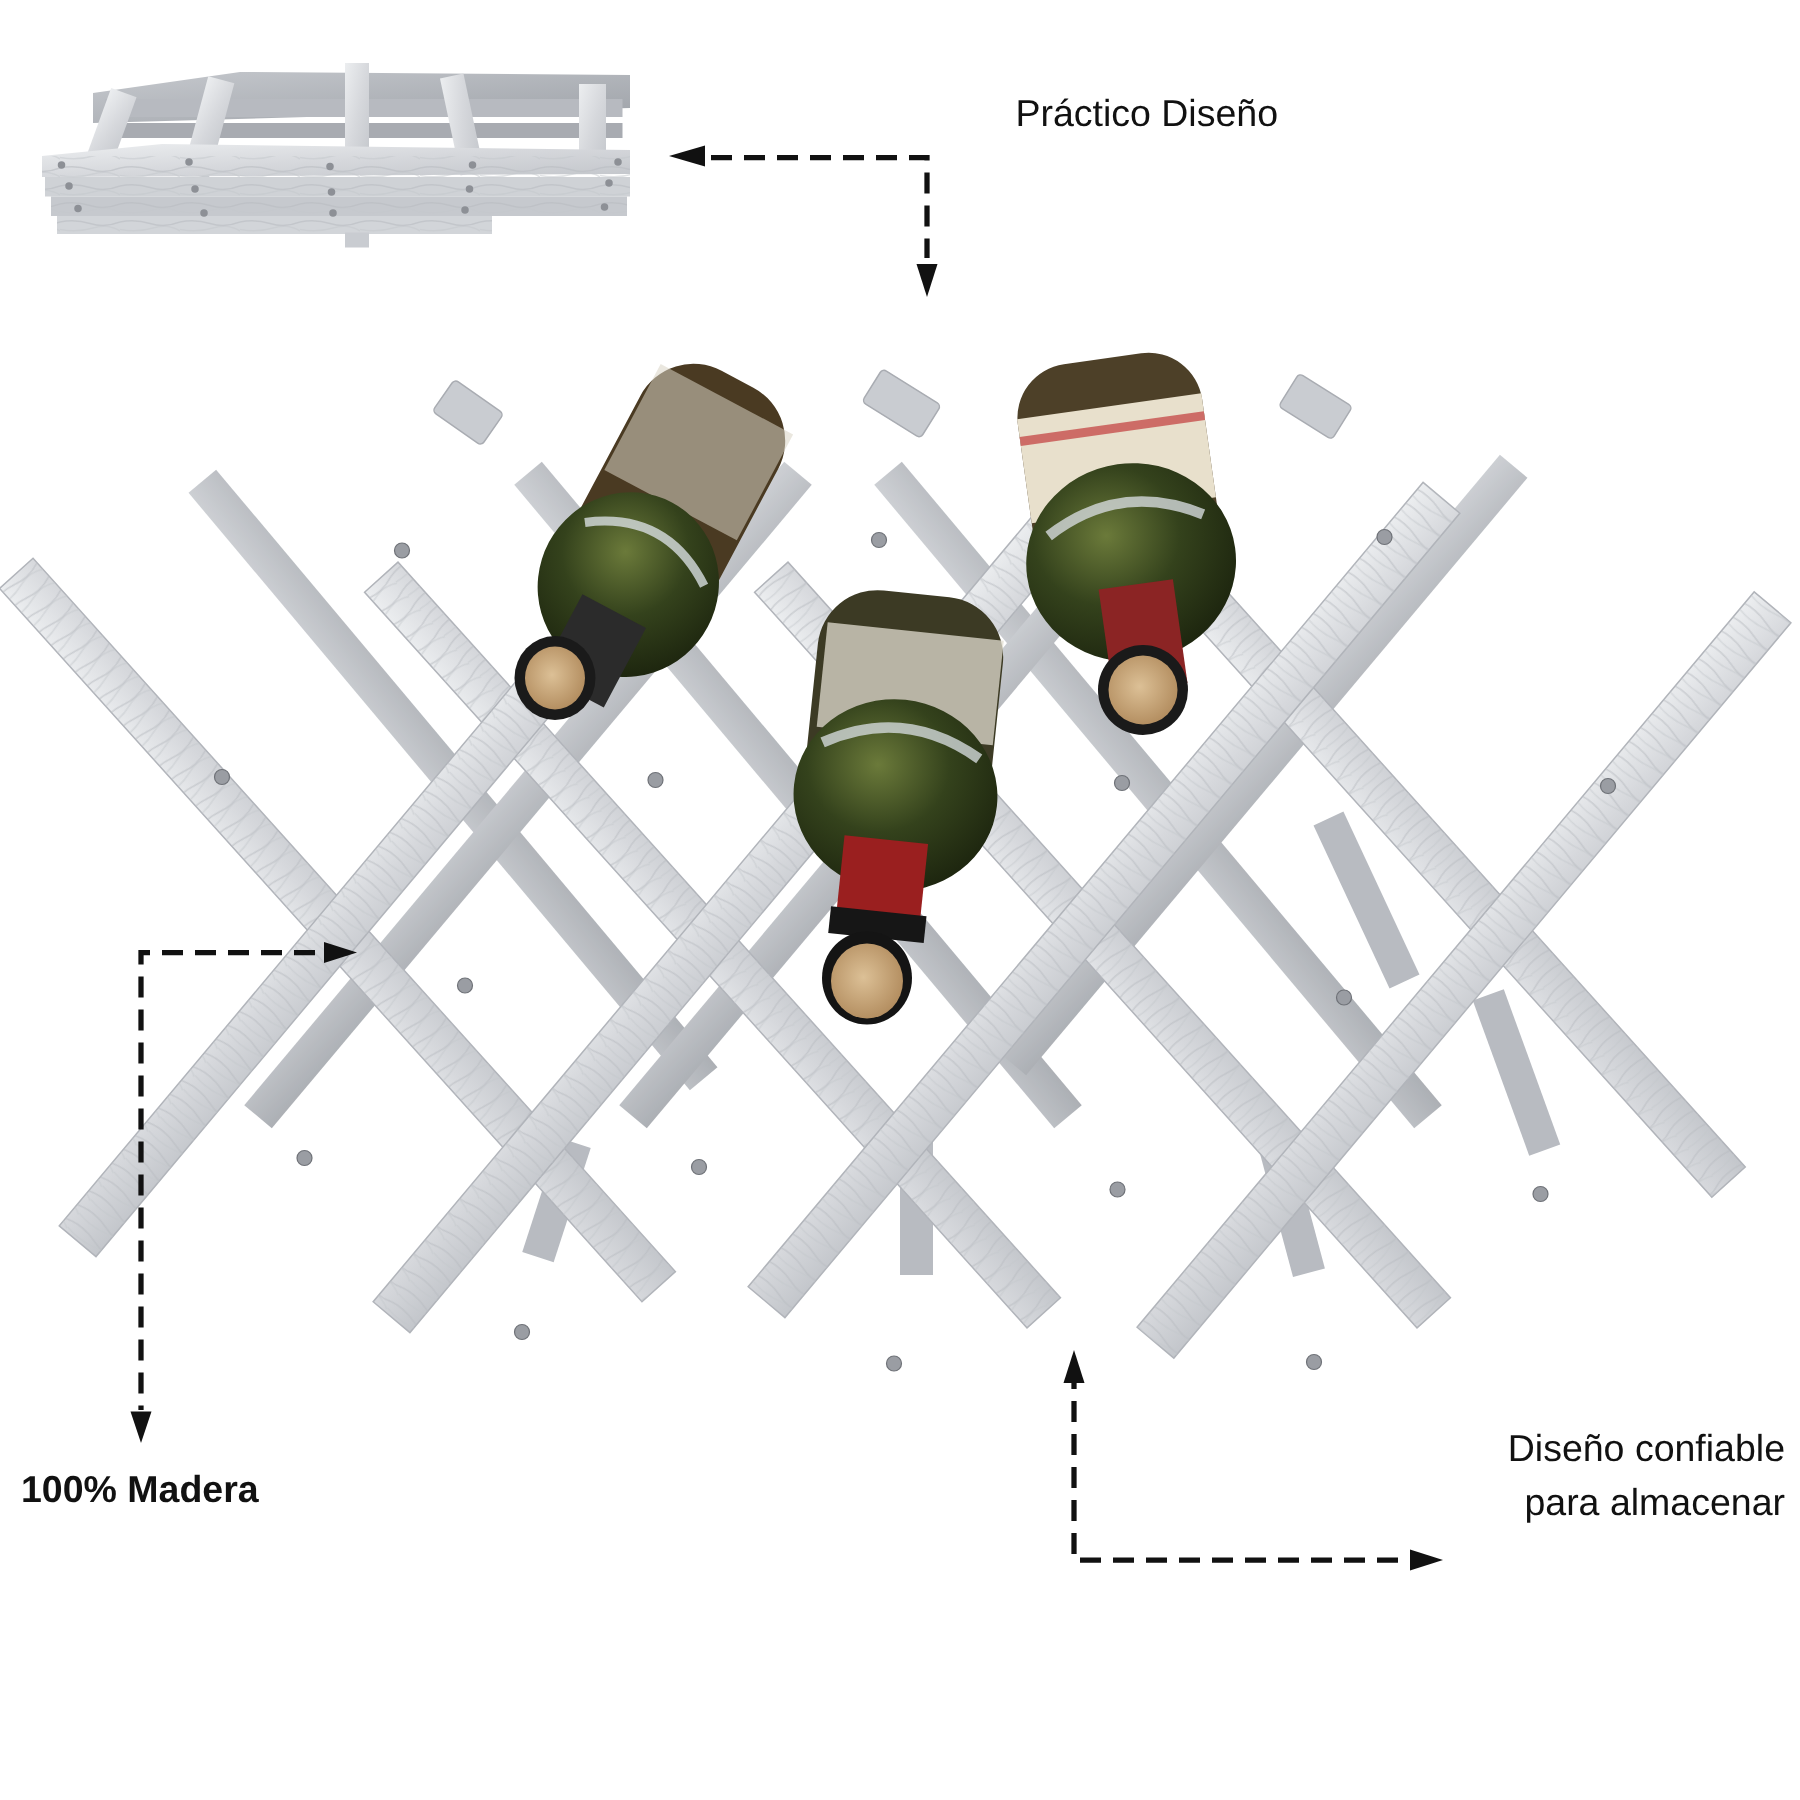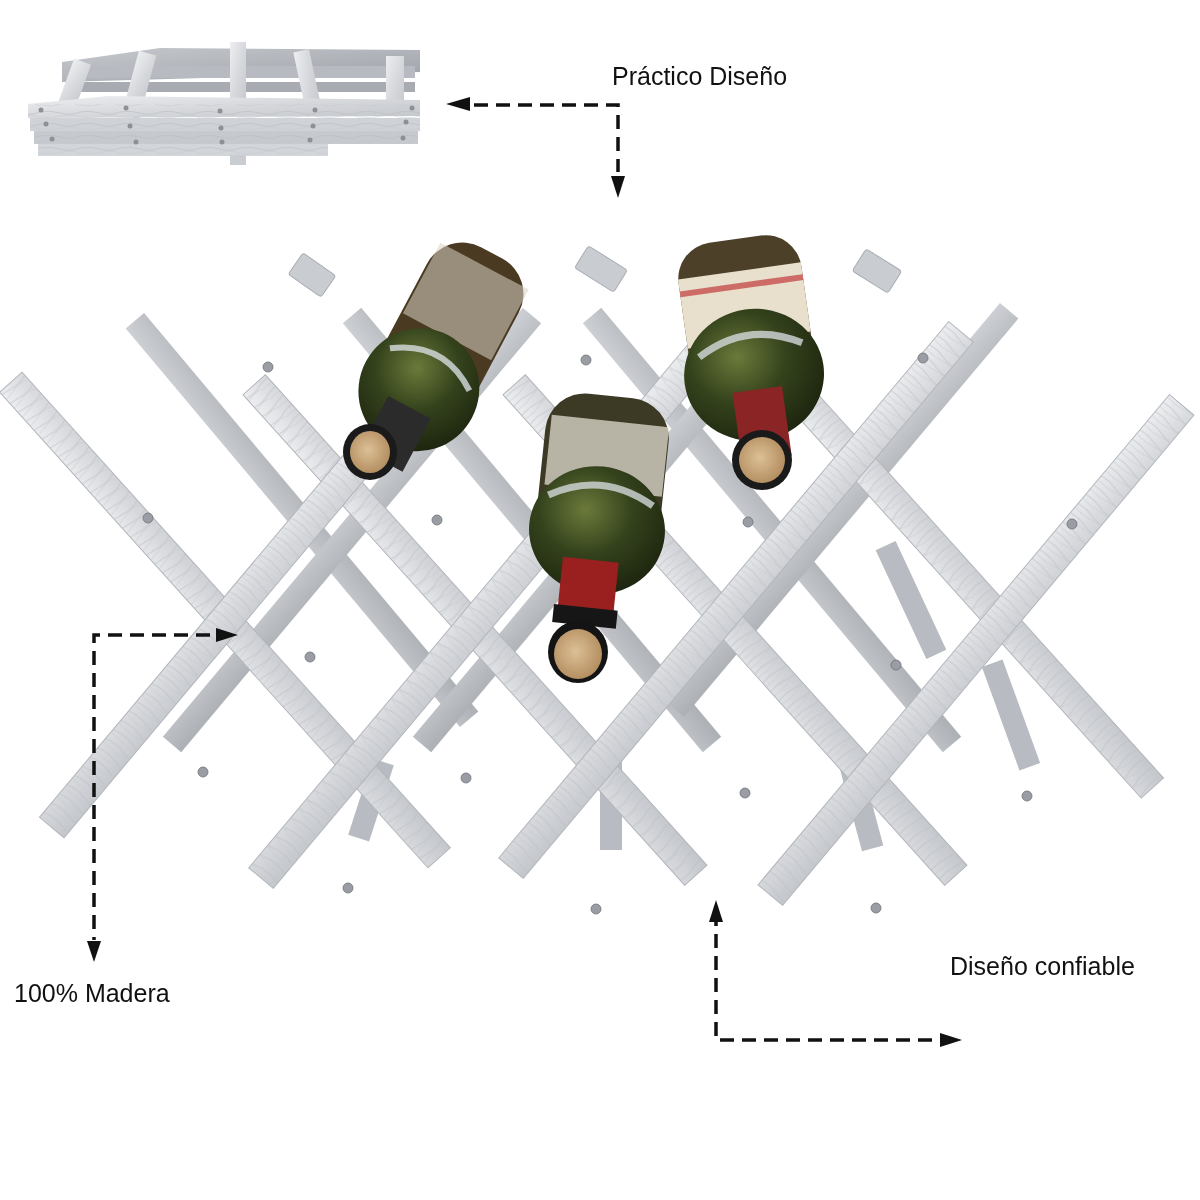--- a/index.html
+++ b/index.html
@@ -1,22 +1,22 @@
 <!DOCTYPE html>
 <html><head>
   <meta charset="utf-8">
   <style>
     html, body { margin: 0; padding: 0; background: #ffffff; }
     body { width: 1200px; height: 1200px; position: relative; overflow: hidden;
            font-family: "Liberation Sans", "DejaVu Sans", sans-serif; color: #111; }
     .canvas { position: absolute; left: 0; top: 0; width: 1200px; height: 1200px; }
-    .label { position: absolute; font-size: 25px; line-height: 36px; text-align: left; color: #111; white-space: nowrap; }
+    .label { position: absolute; font-size: 25px; line-height: 36px; text-align: right; color: #111; white-space: nowrap; }
     .label span { display: block; }
     #label-folding { left: 612px; top: 58px; width: 240px; }
-    #label-wood { left: 14px; top: 975px; text-align: left; }
+    #label-wood { left: 14px; top: 975px; text-align: left; font-weight: bold; }
     #label-storage { left: 950px; top: 948px; width: 240px; }
   </style>
 </head>
 <body>
 
 <svg class="canvas" viewBox="0 0 1200 1200" xmlns="http://www.w3.org/2000/svg">
   <defs>
     <linearGradient id="wood" x1="0" y1="0" x2="1" y2="1">
       <stop offset="0" stop-color="#eceef0"></stop>
       <stop offset="0.5" stop-color="#d6d8dc"></stop>
@@ -212,13 +212,14 @@
 <div id="label-folding" class="label">
   <span>Práctico Diseño</span>
 </div>
 
 <div id="label-wood" class="label">
   <span>100% Madera</span>
 </div>
 
 <div id="label-storage" class="label">
   <span>Diseño confiable</span>
+  <span>para almacenar</span>
 </div>
 
 </body></html>

